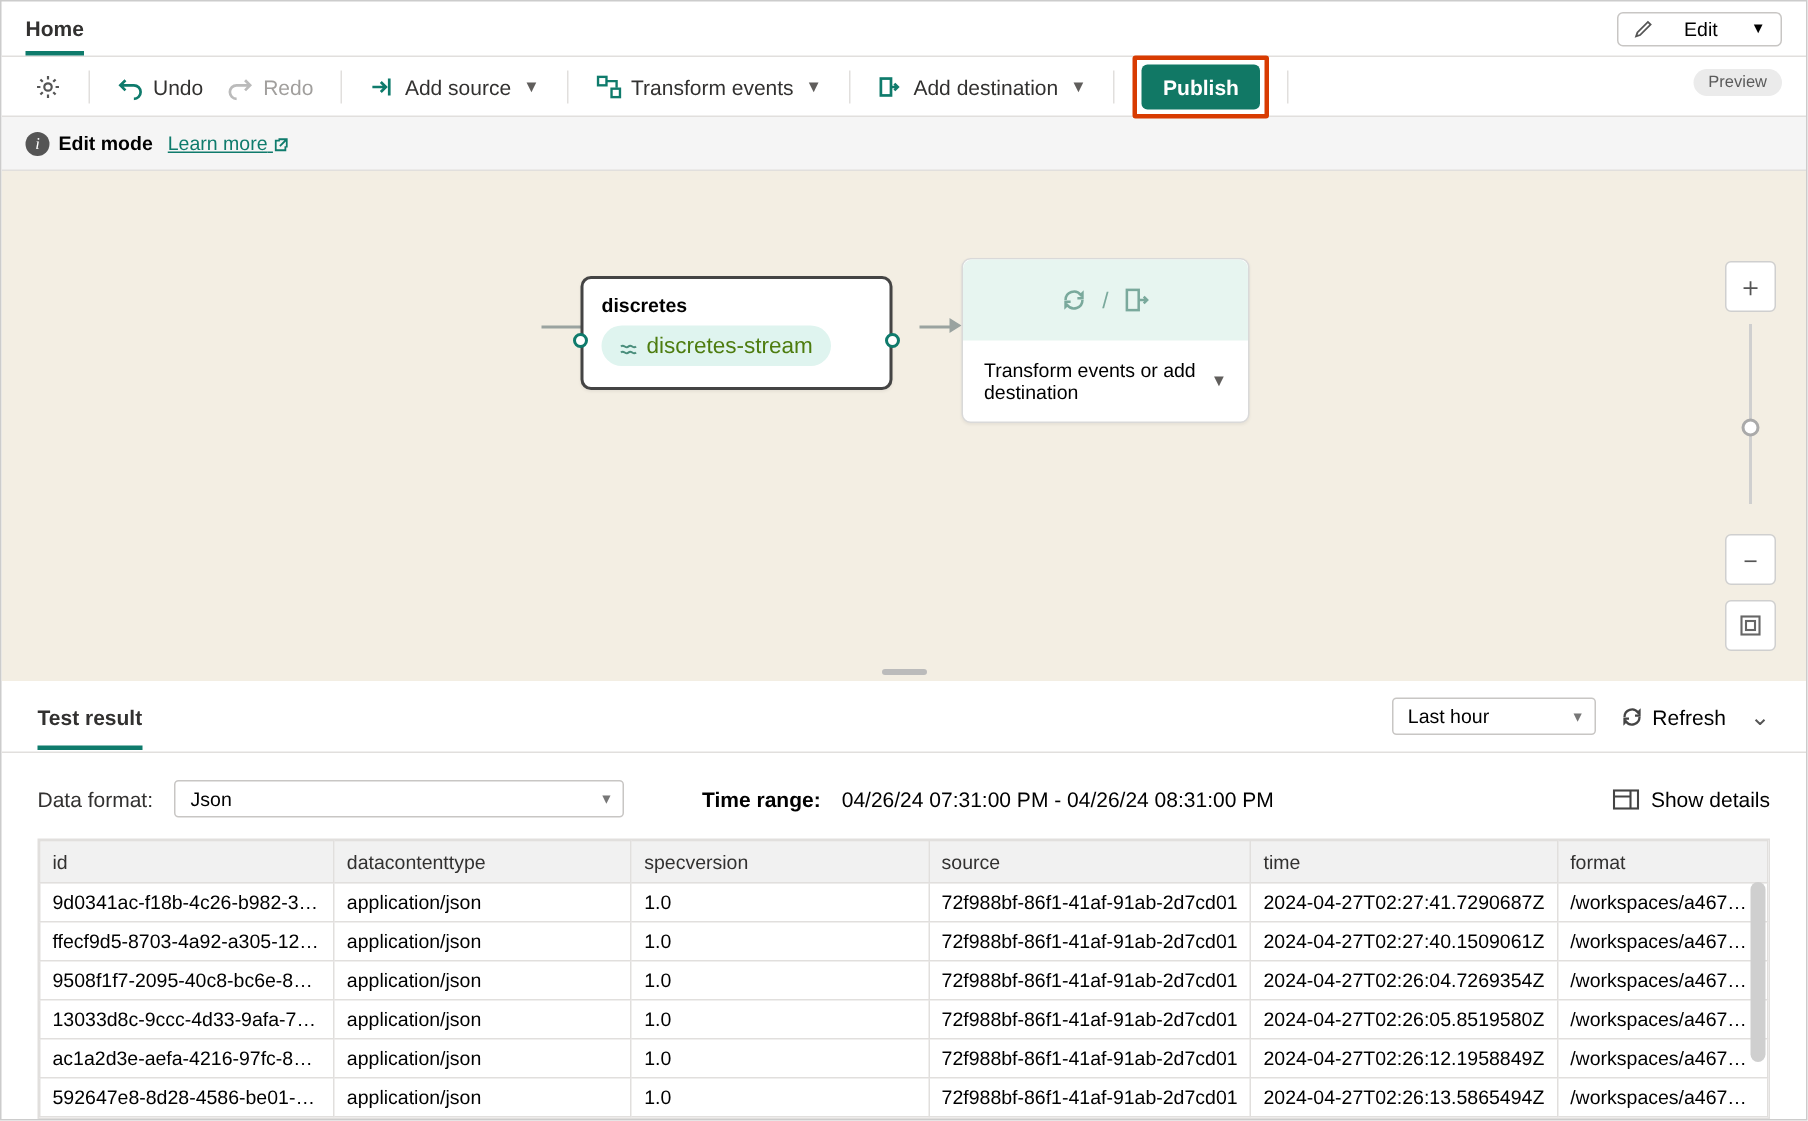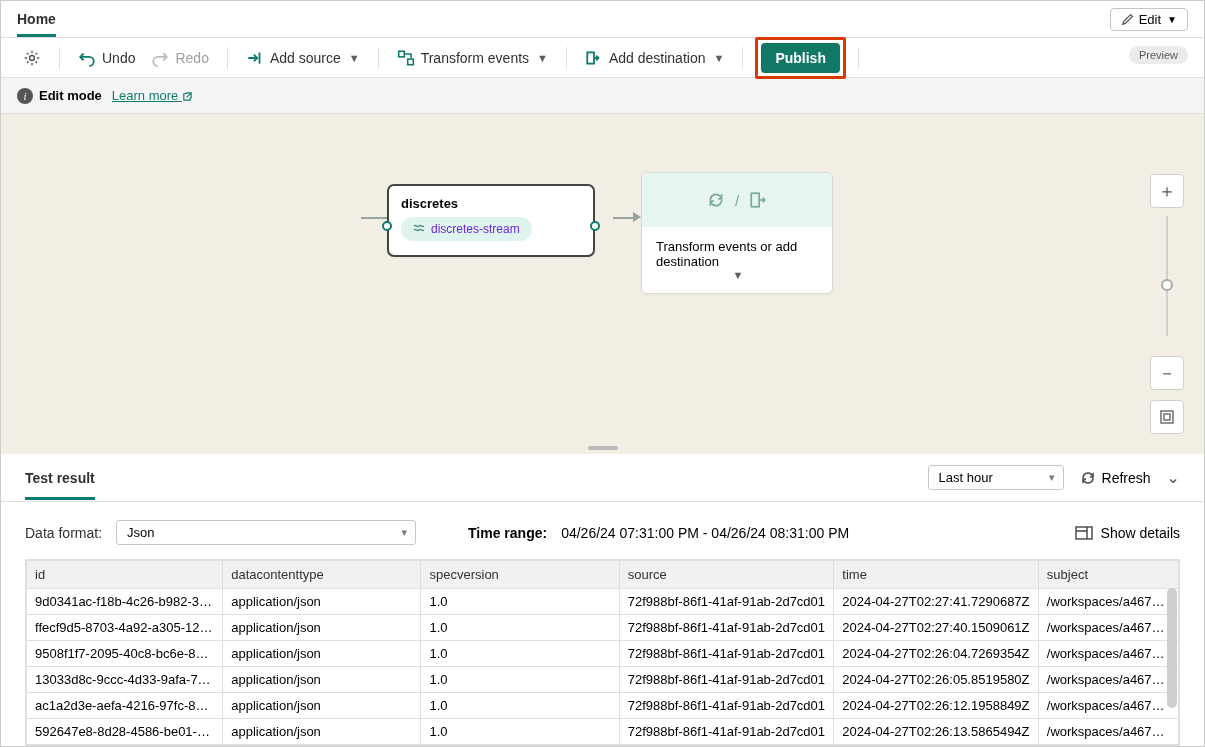--- a/index.html
+++ b/index.html
@@ -14,21 +14,21 @@
     --row-h: 24px;
     --preview-bg: #e8e8e8;
     --table-head: #f1f1f1;
   }
   * { box-sizing: border-box; font-family: "Segoe UI", Arial, sans-serif; }
   body { margin:0; width:1205px; height:747px; display:flex; flex-direction:column; border:1px solid #ccc; background:#fff; position:relative; }
   
   .topbar { display:flex; align-items:center; height:37px; padding:0 16px 0 16px; border-bottom:1px solid var(--border); }
   .tab-home { font-weight:600; font-size:14px; color:var(--text); padding:10px 0 7px 0; border-bottom:3px solid var(--teal); }
   .topbar-spacer { flex:1; }
-  .edit-btn { display:flex; align-items:center; gap:4px; font-size:13px; padding:3px 10px; border:1px solid #c8c6c4; border-radius:4px; cursor:pointer; background:#fff; }
+  .edit-btn { display:flex; align-items:center; gap:20px; font-size:13px; padding:3px 10px; border:1px solid #c8c6c4; border-radius:4px; cursor:pointer; background:#fff; }
   .edit-btn svg { width:14px; height:14px; }
   .caret-down { font-size:10px; margin-left:2px; }
   
   .toolbar { display:flex; align-items:center; height:40px; padding:0 16px; gap:4px; background:#fff; border-bottom:1px solid var(--border); position:relative;}
   .tbtn { display:flex; align-items:center; gap:6px; padding:4px 6px; font-size:14px; color:var(--text); border-radius:4px; cursor:pointer; white-space:nowrap;}
   .tbtn.disabled { color:#a19f9d; }
   .tbtn .icon { display:inline-flex; width:18px; height:18px; align-items:center; justify-content:center; }
   .chev { font-size:11px; color:var(--text-light); margin-left:2px;}
   .divider { width:1px; height:22px; background:var(--border); margin:0 8px;}
   .publish-btn { background:var(--teal-dark); color:#fff; font-weight:600; font-size:14px; padding:7px 14px; border-radius:4px; cursor:pointer; }
@@ -43,26 +43,26 @@
   .ext-icon { width:11px; height:11px; display:inline-block; vertical-align:middle;}
   
   .canvas { flex:0 0 340px; background:var(--gray-bg); position:relative; overflow:hidden;}
   .card { position:absolute; background:#fff; border:1px solid #cfcfcf; border-radius:6px; box-shadow:0 1px 2px rgba(0,0,0,0.05); }
   .card-source { left:140px; top:70px; width:214px; }
   .card-source .body { display:flex; align-items:center; gap:8px; padding:12px 12px 30px 12px; font-size:13px;}
   .card-source .tools {position:absolute; right:10px; bottom:6px; display:flex; gap:8px; color:#888;}
   .card-source .tools svg {width:16px;height:16px;cursor:pointer;}
   .card-stream { left:386px; top:70px; width:208px; padding:10px 12px 14px 12px; border:2px solid #444; border-radius:7px;}
   .card-stream .title { font-size:13px; font-weight:600; margin-bottom:6px;}
-  .chip { display:inline-flex; align-items:flex-start; gap:6px; background:var(--teal-light); border-radius:14px; padding:5px 12px; font-size:12px; color:#6d28d9;}
+  .chip { display:inline-flex; align-items:flex-end; gap:6px; background:var(--teal-light); border-radius:14px; padding:5px 12px; font-size:15px; color:#4d7c0f;}
   .chip svg{width:12px;height:12px;}
   .card-dest { left:640px; top:58px; width:192px; background:#fff; border:1px solid #d9d9d9; border-radius:6px;}
   .card-dest .head { background:#e7f5f0; padding:18px 0; display:flex; align-items:center; justify-content:center; gap:10px; border-radius:6px 6px 0 0; color:#7aa99c; font-size:15px;}
   .card-dest .head svg{width:18px;height:18px;}
-  .card-dest .hb { display:flex; align-items:center; justify-content:space-between; padding:12px 14px; font-size:13px;flex-direction:column;}
+  .card-dest .hb { display:flex; align-items:center; justify-content:space-between; padding:12px 14px; font-size:13px;}
   .port { width:10px; height:10px; background:#fff; border:2px solid var(--teal); border-radius:50%; position:absolute; }
   .arrow-line { position:absolute; background:#9aa3a0; height:2px;}
   .arrow-head { position:absolute; width:0;height:0; border-top:5px solid transparent; border-bottom:5px solid transparent; border-left:8px solid #9aa3a0;}
   .zoom-col { position:absolute; right:20px; top:60px; display:flex; flex-direction:column; align-items:center; gap:0;}
   .zoom-btn { width:34px; height:34px; border:1px solid #cfcfcf; background:#fff; border-radius:4px; display:flex; align-items:center; justify-content:center; font-size:18px; color:#555; cursor:pointer; margin-bottom:0;}
   .zoom-track{ width:2px; background:#cfcfcf; height:120px; margin:8px 0;}
   .zoom-thumb{ width:12px;height:12px;border-radius:50%;background:#fff;border:2px solid #aaa;position:relative; top:-65px;}
   
   .grip { position:absolute; bottom:0; left:50%; width:30px; height:4px; background:#bbb; border-radius:2px; transform:translate(-50%,-4px);}
   
@@ -270,21 +270,21 @@
 
 <div class="table-wrap">
   <table>
     <thead>
       <tr>
         <th class="col-id">id</th>
         <th class="col-dc">datacontenttype</th>
         <th class="col-sv">specversion</th>
         <th class="col-src">source</th>
         <th class="col-time">time</th>
-        <th class="col-sub">subject</th>
+        <th class="col-sub">format</th>
       </tr>
     </thead>
     <tbody id="tbody">
         <tr>
           <td class="col-id">9d0341ac-f18b-4c26-b982-35a1d1f</td>
           <td class="col-dc">application/json</td>
           <td class="col-sv">1.0</td>
           <td class="col-src">72f988bf-86f1-41af-91ab-2d7cd01</td>
           <td class="col-time">2024-04-27T02:27:41.7290687Z</td>
           <td class="col-sub">/workspaces/a467253e</td>

